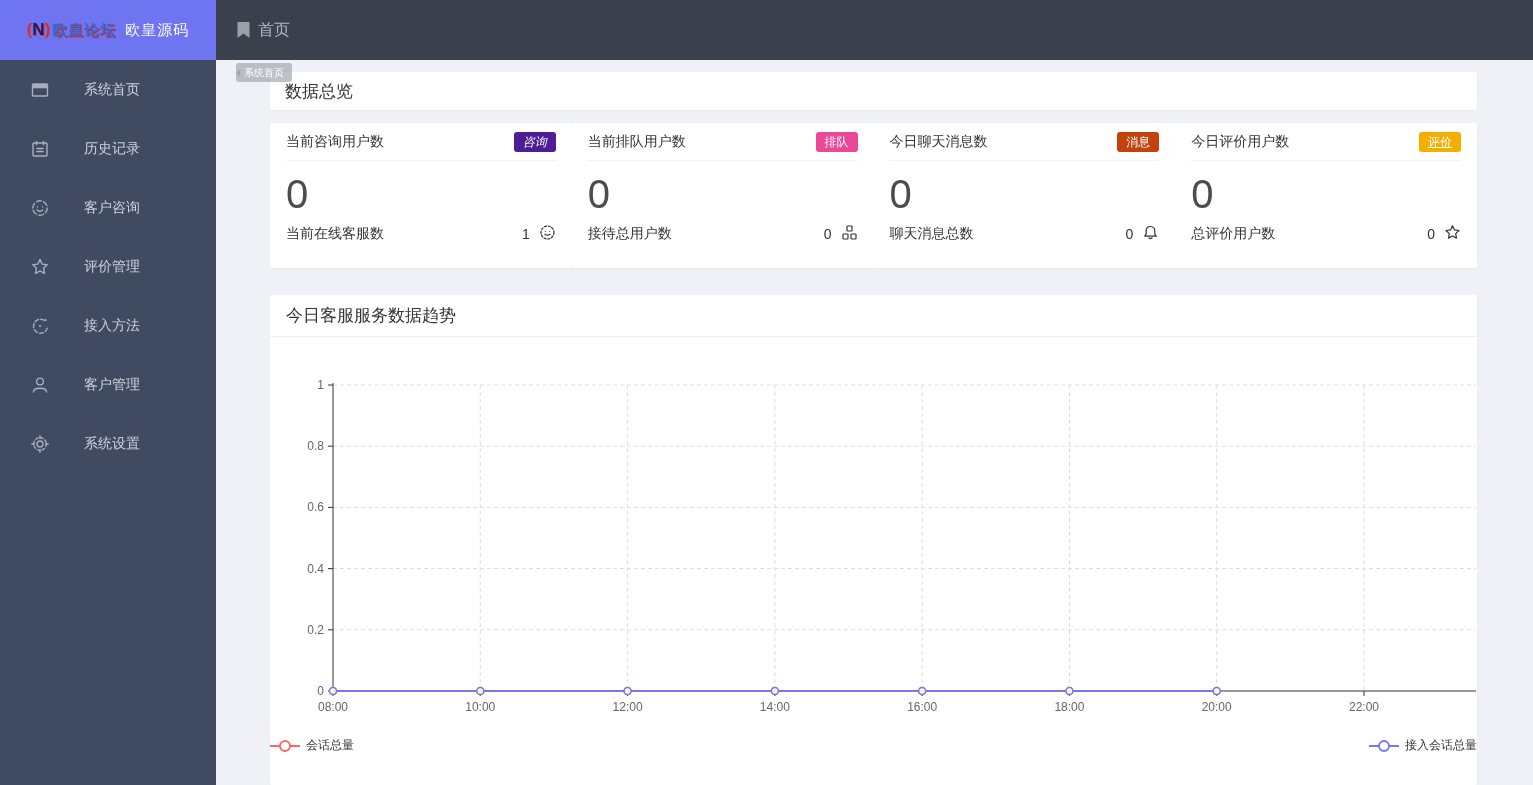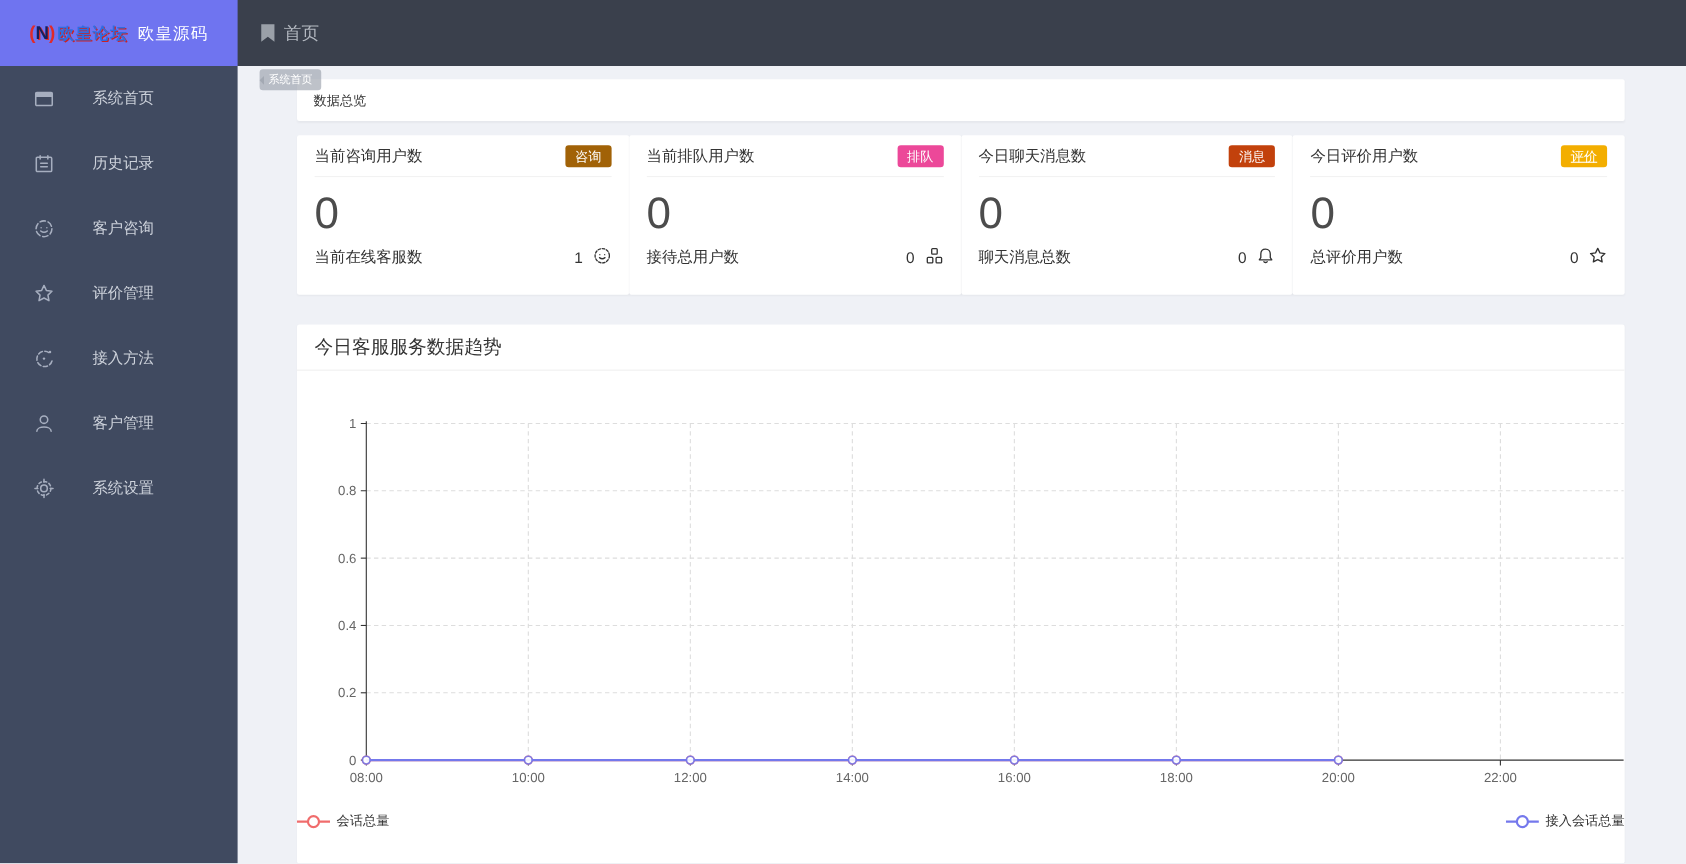--- a/index.html
+++ b/index.html
@@ -26,21 +26,21 @@
   .sidebar{position:absolute;left:0;top:60px;width:216px;height:725px;background:#404a60;z-index:4}
   .side-item{height:59px;display:flex;align-items:center;padding-left:30px;cursor:pointer;color:#cdd2db;font-size:14px}
   .side-item .sicon{width:20px;height:20px;margin-right:34px;flex-shrink:0;display:flex;align-items:center;justify-content:center}
   .sicon svg{stroke:#a6aebf;fill:none;stroke-width:1.4;stroke-linecap:round;stroke-linejoin:round}
 
   
   .main{position:absolute;left:216px;top:60px;width:1317px;height:725px;padding:12px 56px 0 54px;overflow:hidden}
   .tooltip-tag{position:absolute;left:20px;top:3px;background:rgba(150,156,168,.62);color:#fff;font-size:10px;line-height:19px;padding:0 8px;border-radius:3px;z-index:6}
   .tooltip-tag:before{content:"";position:absolute;left:-4px;top:6px;border:4px solid transparent;border-right-color:rgba(150,156,168,.62)}
   .panel{background:#fff;border-radius:2px;box-shadow:0 1px 2px rgba(0,0,0,.04)}
-  .overview-header{height:38px;display:flex;align-items:center;padding-left:15px;font-size:12px;color:#333}
+  .overview-header{height:38px;display:flex;align-items:center;padding-left:15px;font-size:17px;color:#333}
 
   .cards-row{display:flex;margin-top:13px}
   .stat-card{flex:1;height:145px;padding:0 16px;background:#fff;border-radius:2px;box-shadow:0 1px 2px rgba(0,0,0,.04)}
   .stat-head{height:38px;display:flex;align-items:center;justify-content:space-between;border-bottom:1px solid #f2f2f2}
   .stat-label{font-size:14px;color:#333}
   .badge{color:#fff;font-size:12px;line-height:1;padding:4px 9px;border-radius:3px;cursor:default}
   .stat-value{font-size:40px;color:#4c4c4c;margin-top:12px;line-height:1.05}
   .stat-foot{display:flex;align-items:center;justify-content:space-between;margin-top:9px}
   .stat-foot-left{font-size:14px;color:#333}
   .stat-foot-right{display:flex;align-items:center;gap:9px;font-size:14px;color:#333}
@@ -155,21 +155,21 @@
 
     <div class="panel overview-header">
       <span>数据总览</span>
     </div>
 
     <div class="cards-row">
 
       <div class="stat-card">
         <div class="stat-head">
           <span class="stat-label">当前咨询用户数</span>
-          <span class="badge" style="background-color: #a16207;">咨询</span>
+          <span class="badge" style="background-color: #4c1d95; font-style: italic;">咨询</span>
         </div>
         <div class="stat-value">0</div>
         <div class="stat-foot">
           <span class="stat-foot-left">当前在线客服数</span>
           <span class="stat-foot-right">
             <span>1</span>
             <span class="ficon">
               <svg width="17" height="17" viewBox="0 0 17 17">
                   <circle cx="8.5" cy="8.5" r="6.5" stroke-dasharray="2.2 1.6"></circle>
                   <circle cx="6.3" cy="7.5" r="0.6" fill="#333" stroke="none"></circle>

